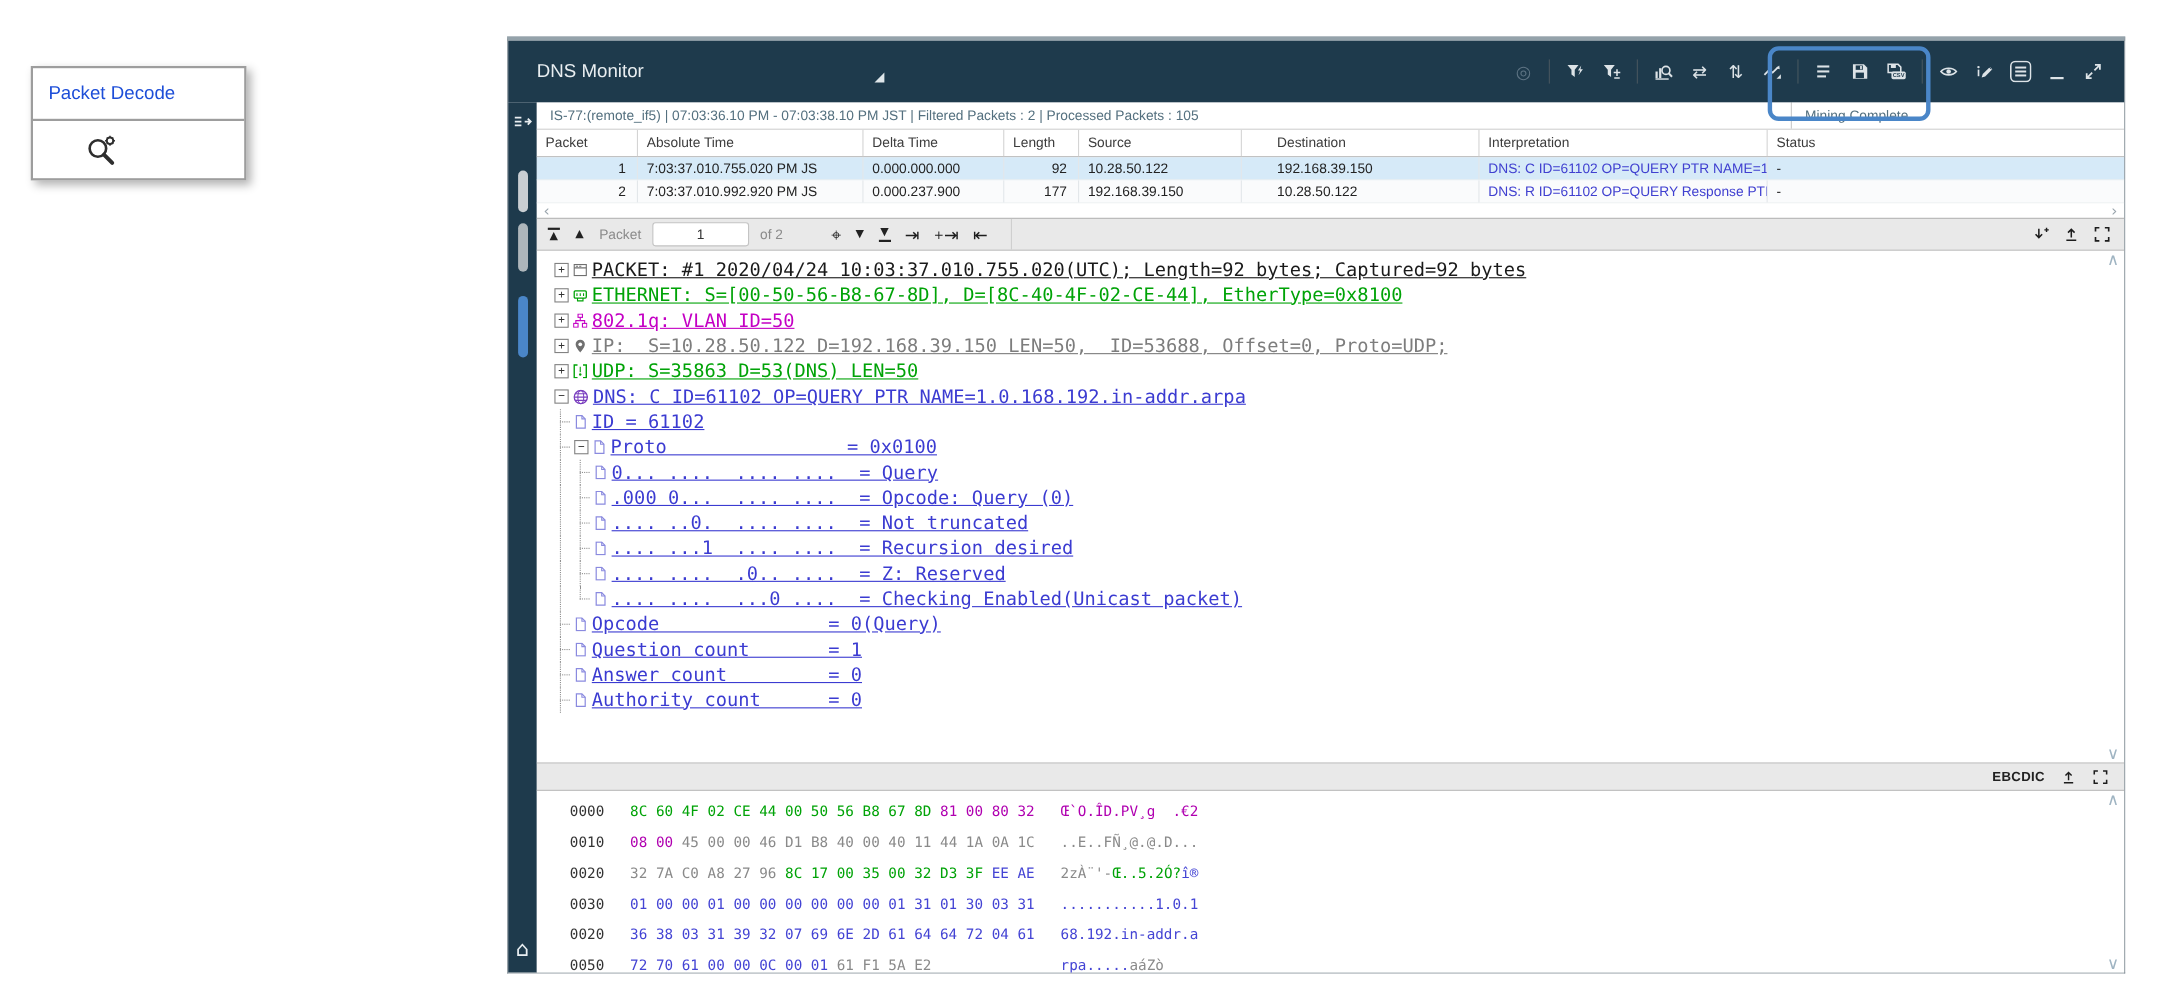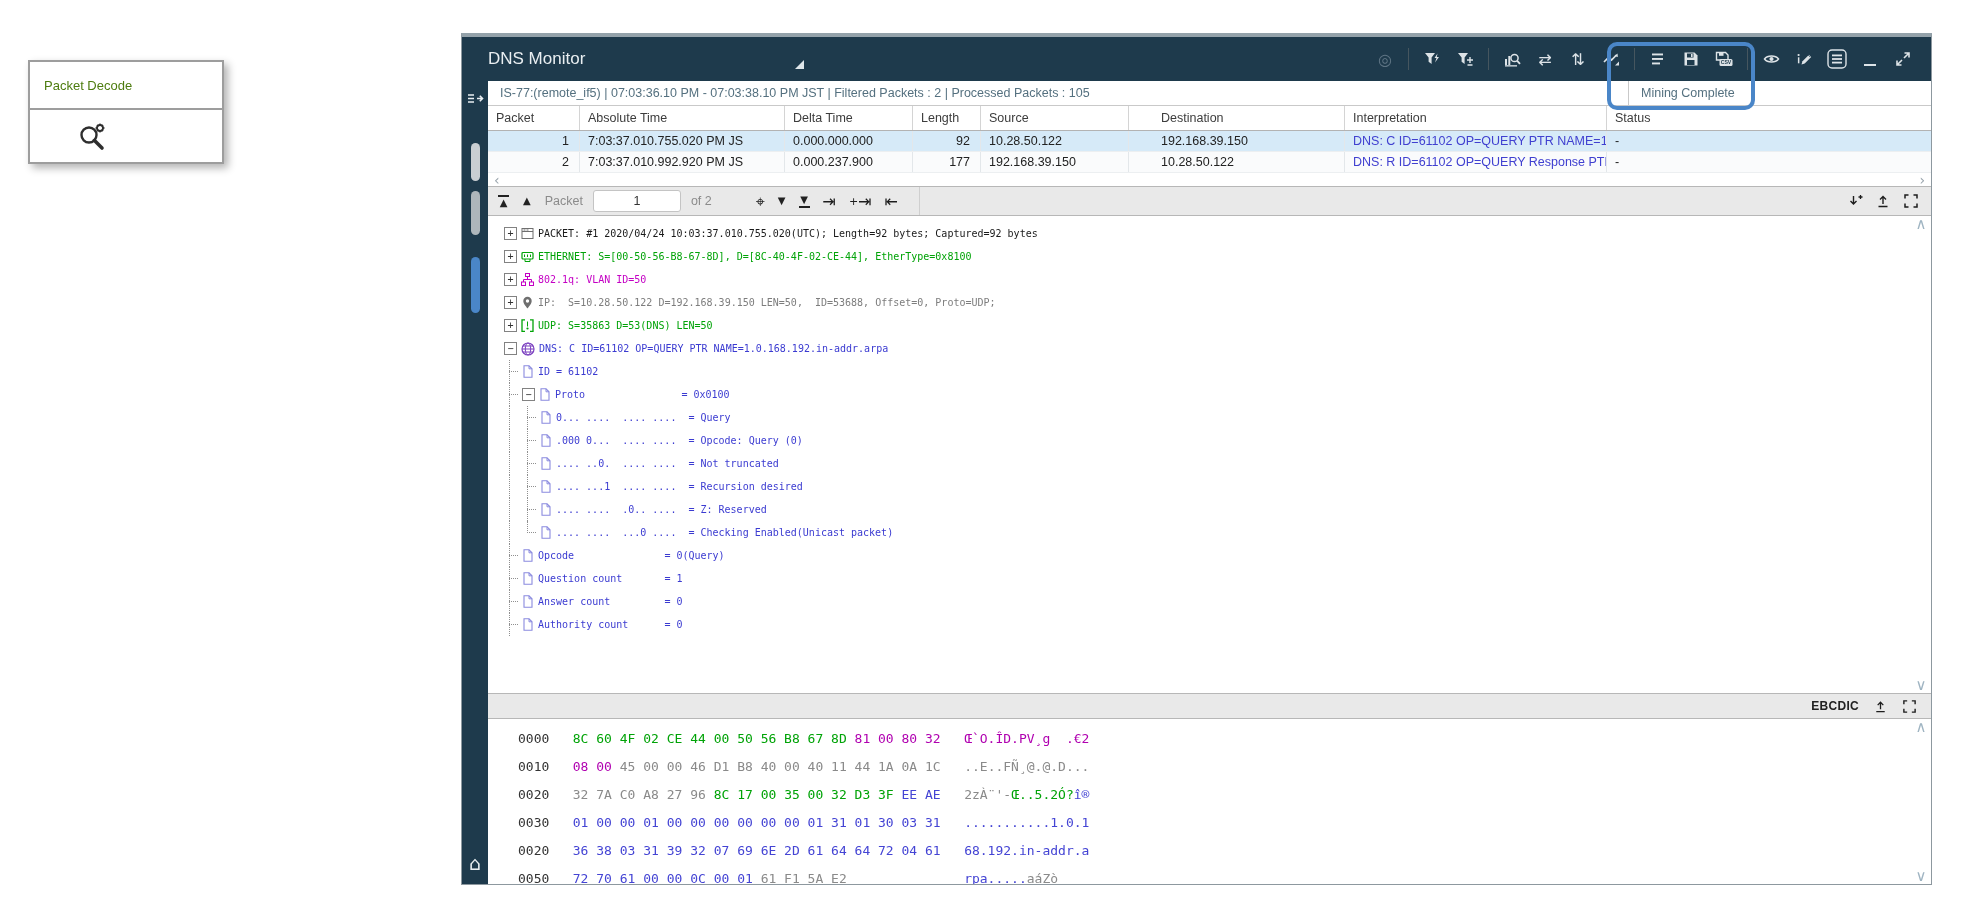--- a/index.html
+++ b/index.html
@@ -2,28 +2,28 @@
 <html><head>
 <meta charset="utf-8">
 <style>
   html,body{margin:0;padding:0;background:#fff;}
   .canvas{position:relative;width:1979px;height:908px;background:#fff;overflow:hidden;
           font-family:"Liberation Sans",sans-serif;}
   
   .decode-panel{position:absolute;left:28px;top:60px;width:192px;background:#fff;
     border:2px solid #9d9d9d;box-shadow:4px 4px 8px rgba(0,0,0,.3);}
   .dp-head{height:46px;display:flex;align-items:center;padding-left:14px;border-bottom:2px solid #9d9d9d;}
-  .dp-head span{font-size:13px;color:#4d7c0f;}
+  .dp-head span{font-size:17px;color:#1d4ed8;}
   .dp-body{height:52px;display:flex;align-items:center;}
   .dp-body svg{margin-left:46px;}
   
   .win{position:absolute;left:461px;top:33px;width:1471px;height:852px;box-sizing:border-box;
     border:1px solid #8d989f;border-top:4px solid #94a2aa;background:#fff;display:flex;flex-direction:column;}
   
-  .titlebar{position:relative;height:44px;background:#1e3a4c;display:flex;align-items:center;flex:none;}
+  .titlebar{position:relative;height:56px;background:#1e3a4c;display:flex;align-items:center;flex:none;}
   .title{color:#e9eef1;font-size:17px;margin-left:26px;}
   .tri{width:0;height:0;border-bottom:9px solid #dfe6ea;border-left:9px solid transparent;margin-left:210px;margin-top:10px;}
   .tb-icons{margin-left:auto;display:flex;align-items:center;gap:9px;padding-right:16px;}
   .tbi{width:24px;height:24px;display:flex;align-items:center;justify-content:center;
        color:#dde3e7;font-size:16px;cursor:pointer;flex:none;}
   .tbi.dim{color:#5e7484;}
   .sep{width:1px;height:22px;background:#46565f;margin:0 2px;flex:none;}
   .minline{display:block;width:12px;height:2px;background:#dde3e7;margin-top:12px;}
   .hl-box{position:absolute;top:5px;right:176px;width:140px;height:60px;
     border:4px solid #4a86c8;border-radius:10px;pointer-events:none;z-index:6;}
@@ -79,21 +79,21 @@
   .trow{display:flex;align-items:center;height:23px;cursor:default;}
   .exp{width:11px;height:11px;border:1px solid #828282;background:#fff;color:#333;flex:none;
     font:10px/9px "DejaVu Sans Mono",monospace;display:flex;align-items:center;justify-content:center;margin-right:4px;}
   .ind{width:10px;flex:none;}
   .pipe,.conn{width:18px;align-self:stretch;position:relative;flex:none;}
   .pipe::before{content:"";position:absolute;left:5px;top:0;bottom:0;border-left:1px dotted #8f8f8f;}
   .conn::before{content:"";position:absolute;left:5px;top:0;bottom:0;border-left:1px dotted #8f8f8f;}
   .conn.last::before{bottom:11px;}
   .conn::after{content:"";position:absolute;left:5px;top:11px;width:9px;border-top:1px dotted #8f8f8f;}
   .ticon{flex:none;margin-right:4px;display:flex;}
-  .ttext{font-family:"DejaVu Sans Mono",monospace;font-size:10px;white-space:pre;}
+  .ttext{font-family:"DejaVu Sans Mono",monospace;font-size:17px;white-space:pre;text-decoration:underline;}
   .c-black{color:#1a1a1a;} .c-green{color:#00a307;} .c-magenta{color:#c400c4;}
   .c-gray{color:#7d7d7d;} .c-blue{color:#3b3bd1;}
   .vscroll{width:20px;flex:none;display:flex;flex-direction:column;align-items:center;
     justify-content:space-between;color:#9fb4c2;font-size:15px;padding:2px 0;}
   .vscroll span{cursor:pointer;line-height:12px;}
   
   .ebcdic-bar{height:24px;background:#e9e9e9;border-top:1px solid #b7b7b7;border-bottom:1px solid #b7b7b7;
     display:flex;align-items:center;justify-content:flex-end;gap:14px;padding-right:14px;flex:none;}
   .ebcdic-bar .lbl{font-size:12px;font-weight:bold;color:#222;letter-spacing:.3px;}
   

